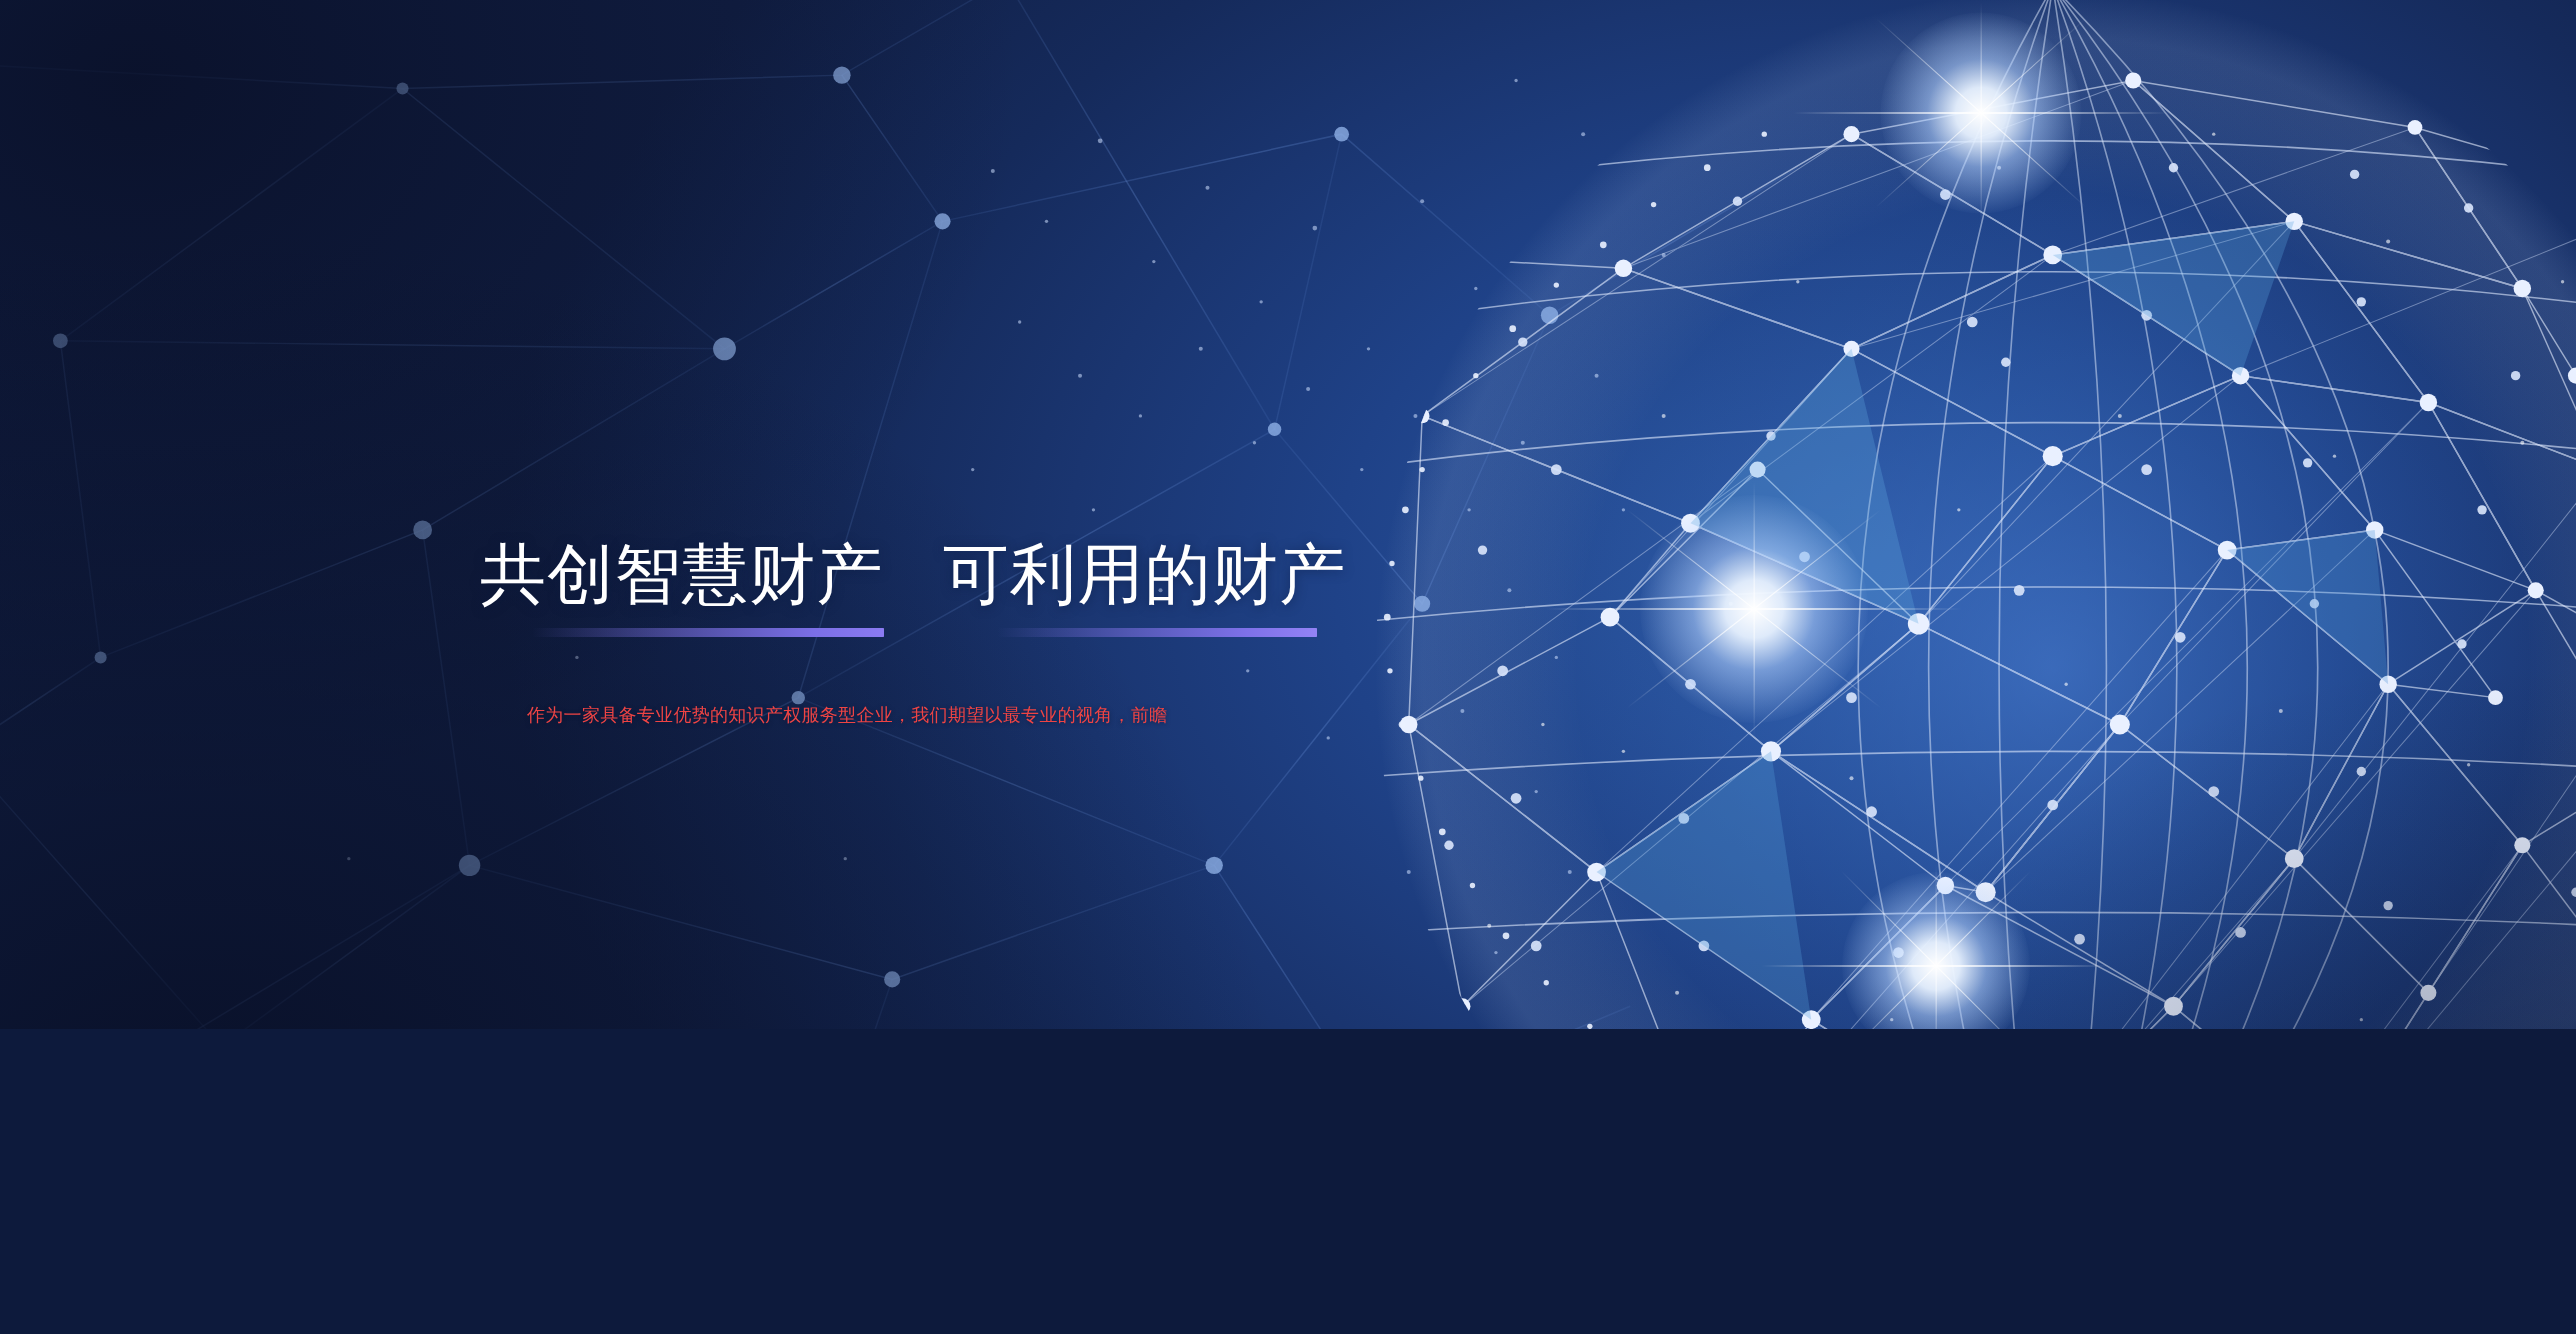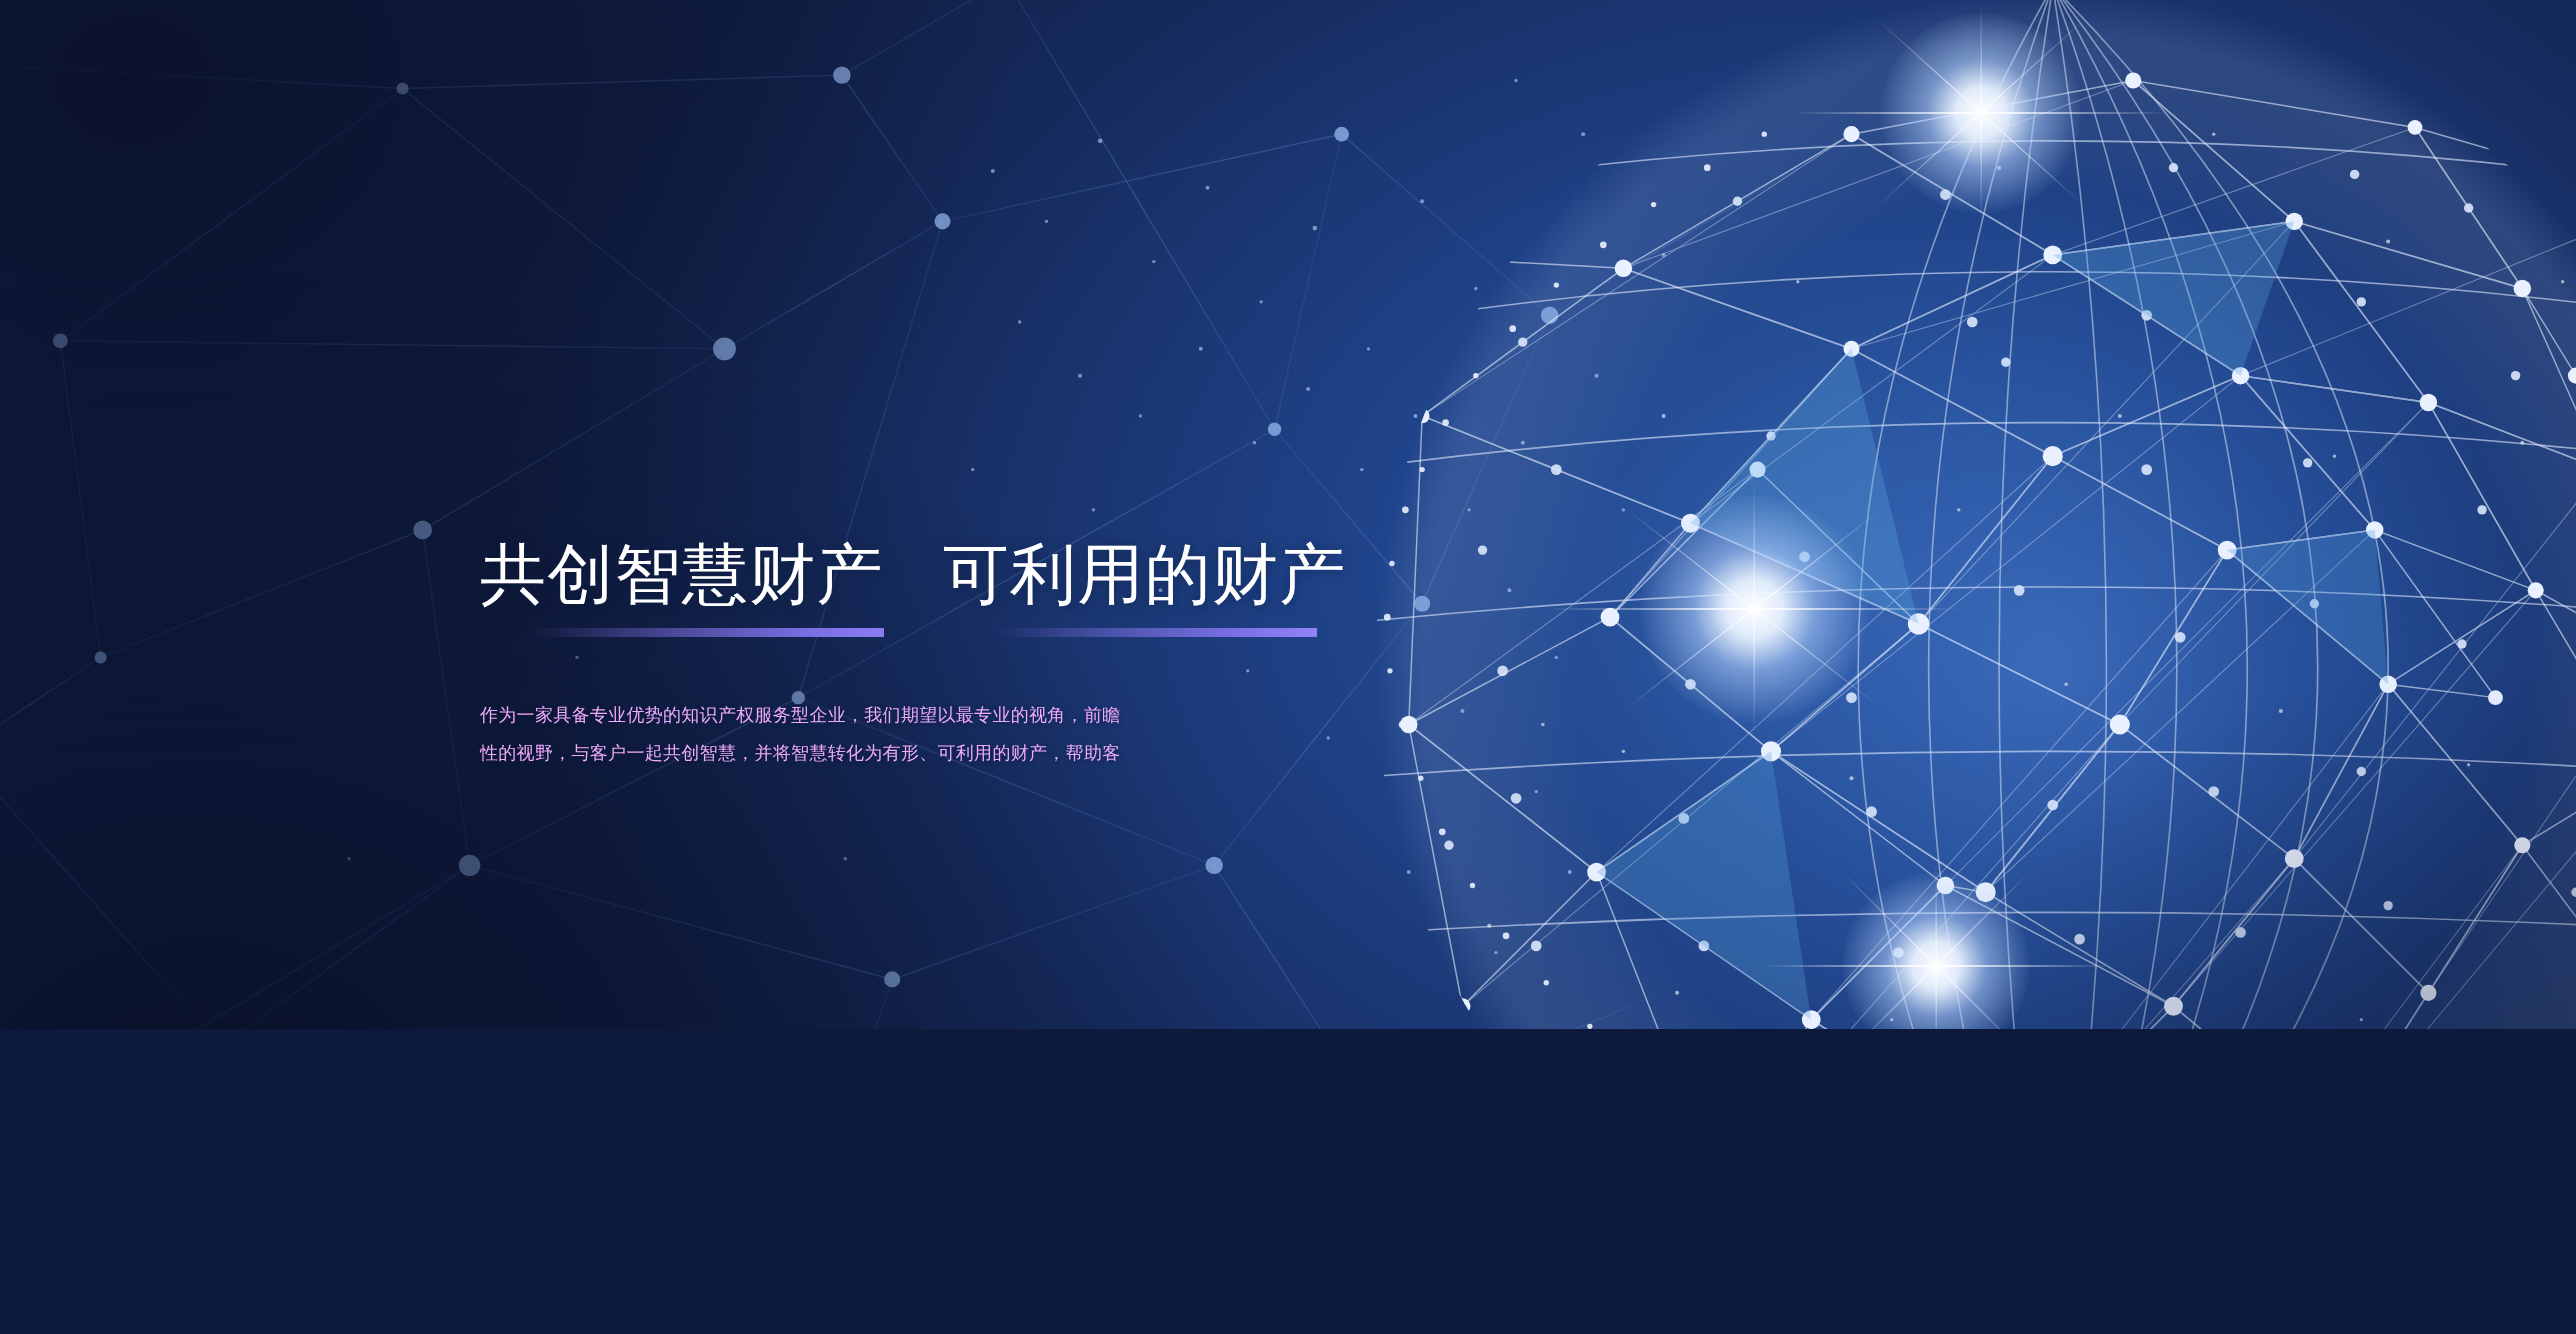--- a/index.html
+++ b/index.html
@@ -62,24 +62,25 @@
 
   
   .paragraph {
     position:absolute;
     left:480px; top:696px;
     width:778px;
   }
   .para-line {
     font-size:18px;
     line-height:38px;
-    color:#f0abfc;
+    color:#ef4444;
     letter-spacing:0.3px;
     white-space:nowrap;
     text-shadow:0 0.7px 4px rgba(8,20,50,.6);
+    margin-left:47px;
   }
 
   
   .flare { position:absolute; pointer-events:none; }
   .flare .core {
     position:absolute; left:50%; top:50%;
     transform:translate(-50%,-50%);
     border-radius:50%;
     background:radial-gradient(circle, #ffffff 0%, rgba(232,242,255,.95) 18%, rgba(180,210,255,.55) 38%, rgba(120,170,240,0) 72%);
   }
@@ -509,17 +510,16 @@
     </div>
     <div class="headline-gap"></div>
     <div class="headline-block">
       <div class="headline-text">可利用的财产</div>
       <div class="underline-bar ul-b"></div>
     </div>
   </div>
 
   <div class="paragraph">
     <div class="para-line">作为一家具备专业优势的知识产权服务型企业，我们期望以最专业的视角，前瞻</div>
-    <div class="para-line">性的视野，与客户一起共创智慧，并将智慧转化为有形、可利用的财产，帮助客</div>
   </div>
 
 </div>
 
 
 </body></html>

